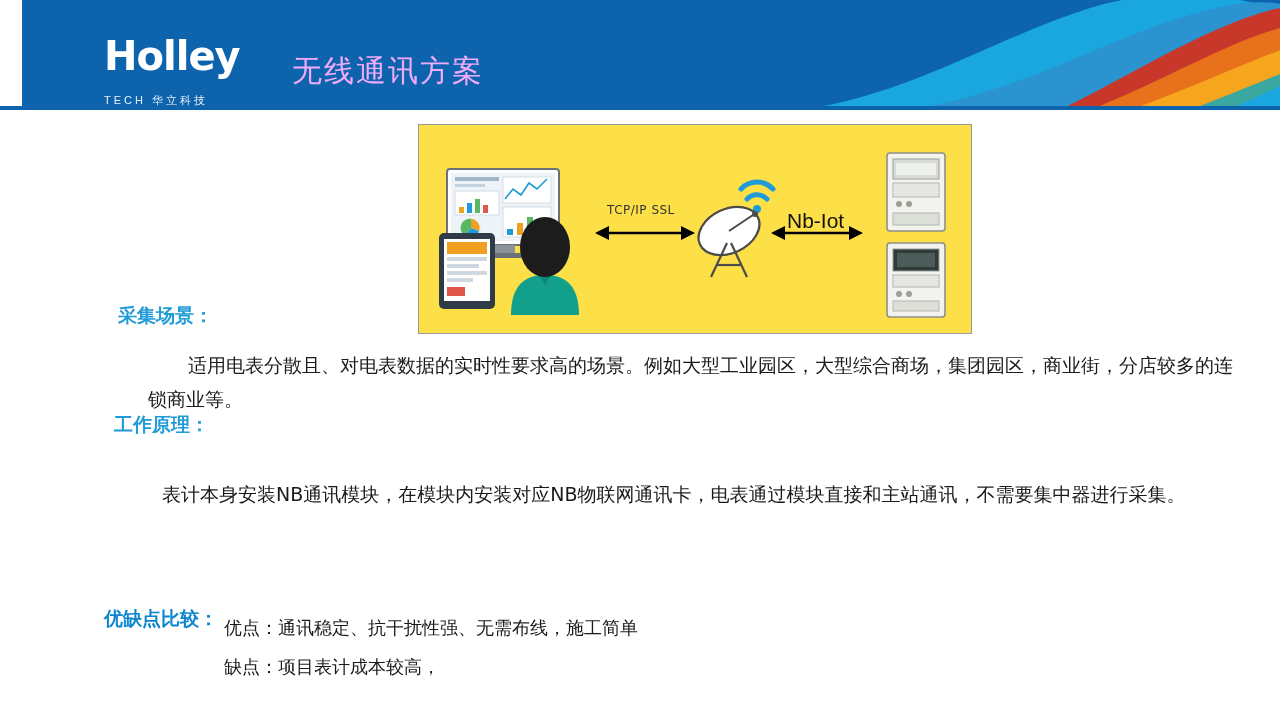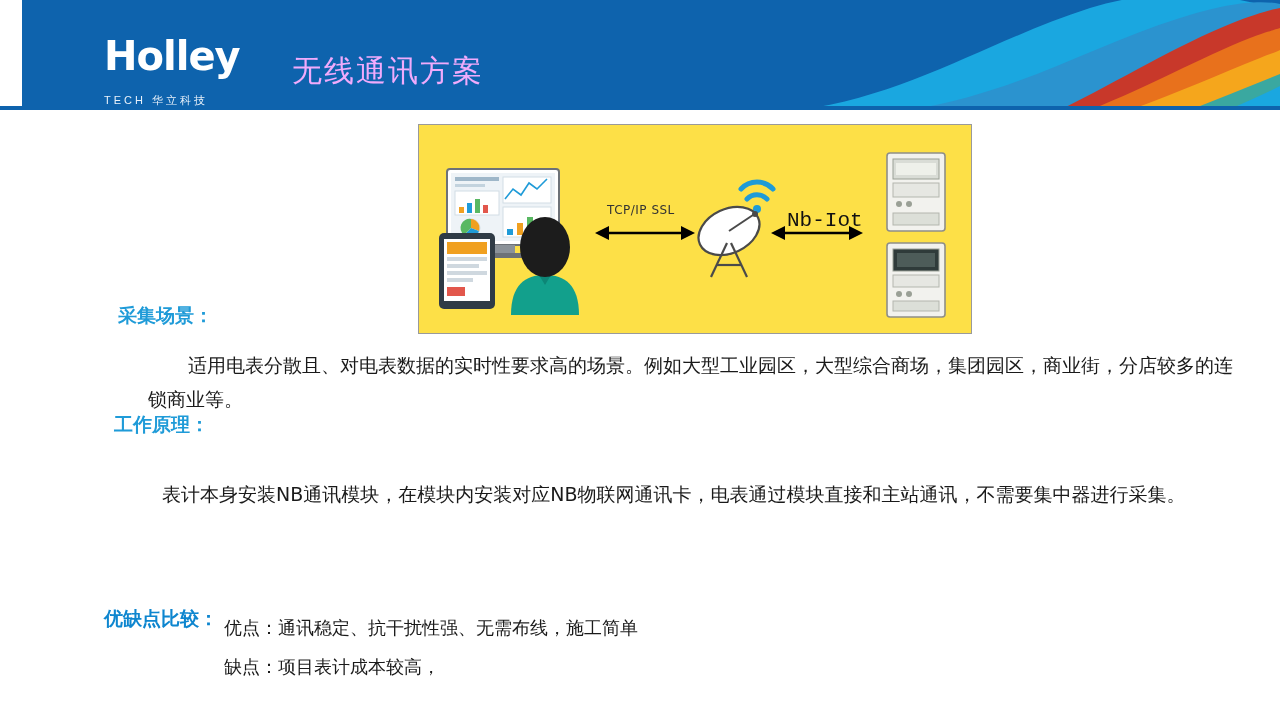--- a/index.html
+++ b/index.html
@@ -96,21 +96,21 @@
     color: #333333;
     font-family: "DejaVu Sans", sans-serif;
     letter-spacing: 0.5px;
   }
   .fig-label-nb {
     position: absolute;
     left: 368px;
     top: 84px;
     font-size: 21px;
     color: #111111;
-    font-family: Liberation Mono, monospace;
+    font-family: Liberation Sans, sans-serif;
   }
 
   
   .sec-head {
     position: absolute;
     font-size: 19px;
     color: #1f9bd8;
     font-weight: bold;
     font-family: "DejaVu Sans", sans-serif;
     white-space: nowrap;

